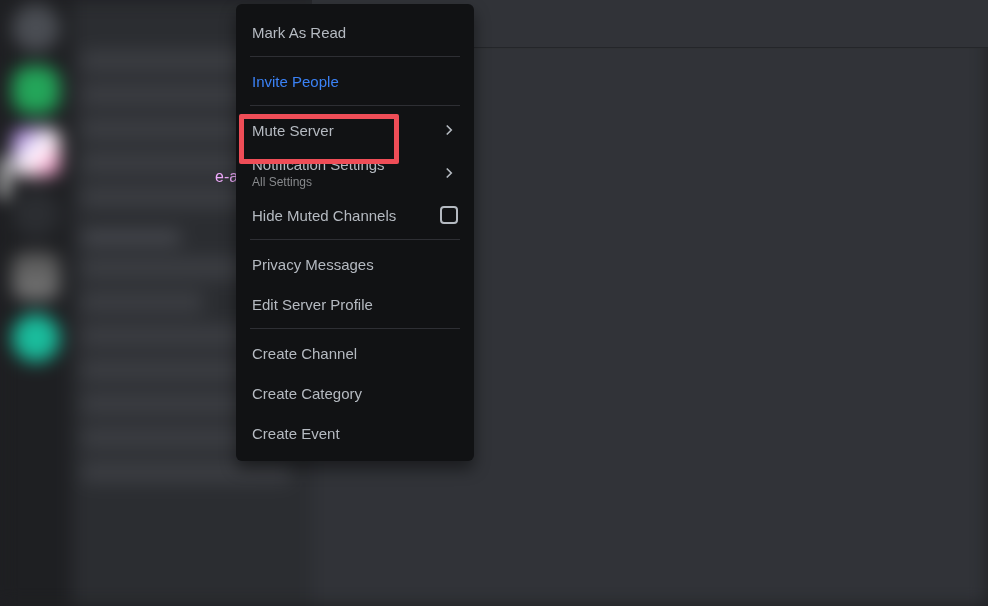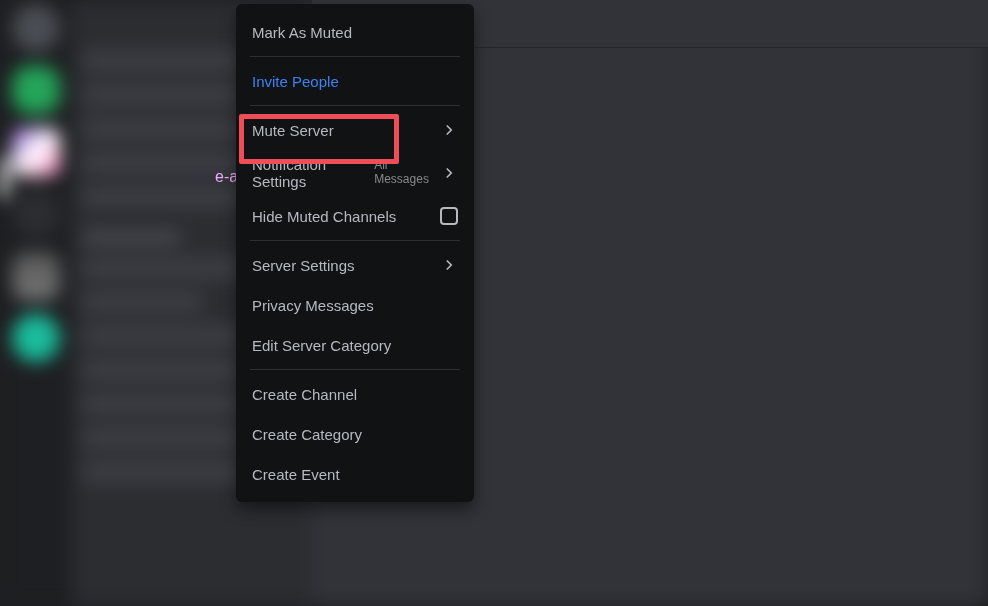--- a/index.html
+++ b/index.html
@@ -149,21 +149,21 @@
     cursor: pointer;
   }
   .menu-item.invite { color: #3b82f6; }
   .menu-item .sub {
     display:block;
     font-size:12px;
     font-weight:400;
     color:#87898c;
     margin-top:2px;
   }
-  .menu-item .labelcol { display:flex; flex-direction:row; }
+  .menu-item .labelcol { display:flex; flex-direction:column; }
   .menu-separator {
     height:1px;
     background:#2e2f34;
     margin:4px 6px;
   }
   .chevron {
     width:18px; height:18px;
     color:#b5bac1;
     flex-shrink:0;
   }
@@ -223,21 +223,21 @@
         <path d="M5.887 21l.706-4H2.595l.353-2h3.998l1.06-6H4.008l.353-2h3.998l.706-4h2l-.706 4h5.998l.706-4h2l-.706 4h3.998l-.353 2h-3.998l-1.06 6h3.998l-.353 2h-3.998l-.706 4h-2l.706-4H8.593l-.706 4h-2zm3.06-6h5.998l1.06-6H10.007l-1.06 6z"></path>
       </svg>
   </span>
   <span class="channel-title">eam-room</span>
 </div>
 <div class="content-divider"></div>
 
 <div class="context-menu">
 
   <div class="menu-item">
-    <span>Mark As Muted</span>
+    <span>Mark As Read</span>
   </div>
 
   <div class="menu-separator"></div>
 
   <div class="menu-item invite">
     <span>Invite People</span>
   </div>
 
   <div class="menu-separator"></div>
 
@@ -246,51 +246,43 @@
     <span class="chevron">
       <svg viewBox="0 0 24 24" fill="none" stroke="currentColor" stroke-width="2.2">
           <polyline points="9 6 15 12 9 18"></polyline>
         </svg>
     </span>
   </div>
 
   <div class="menu-item">
     <span class="labelcol">
       <span>Notification Settings</span>
-      <span class="sub">All Messages</span>
+      <span class="sub">All Settings</span>
     </span>
     <span class="chevron">
       <svg viewBox="0 0 24 24" fill="none" stroke="currentColor" stroke-width="2.2">
           <polyline points="9 6 15 12 9 18"></polyline>
         </svg>
     </span>
   </div>
 
   <div class="menu-item">
     <span>Hide Muted Channels</span>
     <span class="checkbox-empty"></span>
   </div>
 
   <div class="menu-separator"></div>
 
-  <div class="menu-item">
-    <span>Server Settings</span>
-    <span class="chevron">
-      <svg viewBox="0 0 24 24" fill="none" stroke="currentColor" stroke-width="2.2">
-          <polyline points="9 6 15 12 9 18"></polyline>
-        </svg>
-    </span>
-  </div>
 
   <div class="menu-item">
     <span>Privacy Messages</span>
   </div>
 
   <div class="menu-item">
-    <span>Edit Server Category</span>
+    <span>Edit Server Profile</span>
   </div>
 
   <div class="menu-separator"></div>
 
   <div class="menu-item">
     <span>Create Channel</span>
   </div>
 
   <div class="menu-item">
     <span>Create Category</span>

